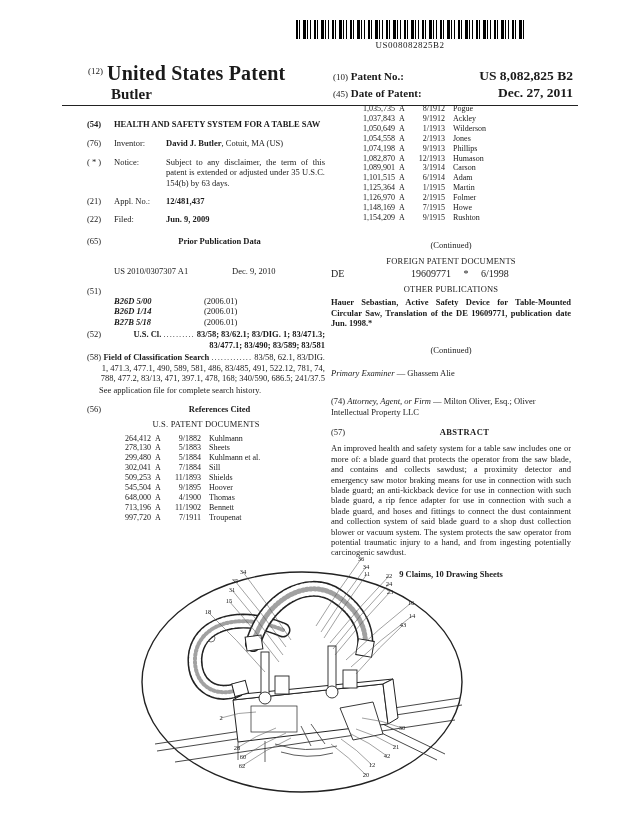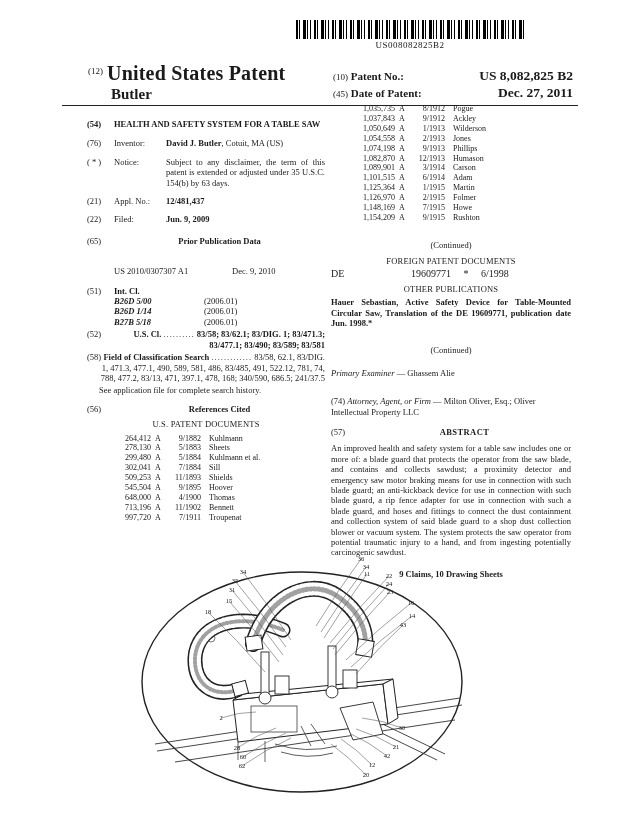--- a/index.html
+++ b/index.html
@@ -135,21 +135,20 @@
     <div class="item" style="margin-bottom:4px;">
       <span class="inid">(65)</span>
       <span class="fld-val center-head" style="margin-bottom:16px;">Prior Publication Data</span>
     </div>
     <div class="pubdata">
       <span class="pd-no">US 2010/0307307 A1</span>
       <span>Dec. 9, 2010</span>
     </div>
     <div class="item" style="margin-bottom:0;">
       <span class="inid">(51)</span>
-      <span class="fld-val" style="font-weight:bold;">Int. Cl.</span>
     </div>
     <div id="intcl-rows" style="margin-bottom:2px;">
         <div class="intcl-row">
           <span class="cls">B26D 5/00</span>
           <span>(2006.01)</span>
         </div>
         <div class="intcl-row">
           <span class="cls">B26D 1/14</span>
           <span>(2006.01)</span>
         </div>

